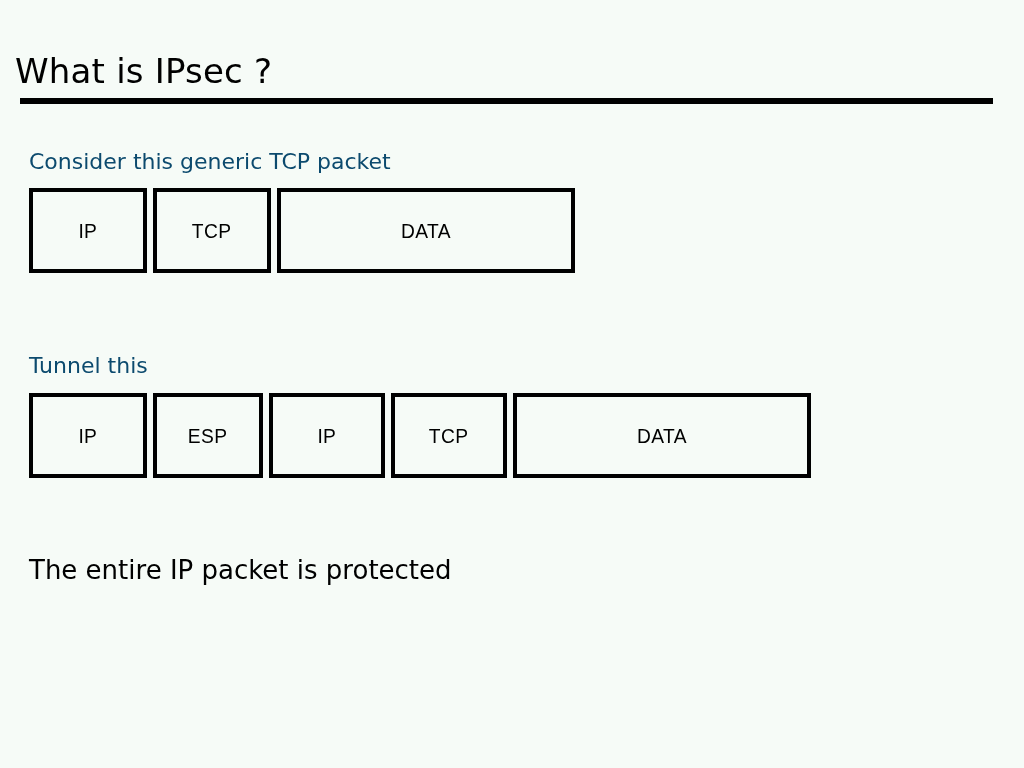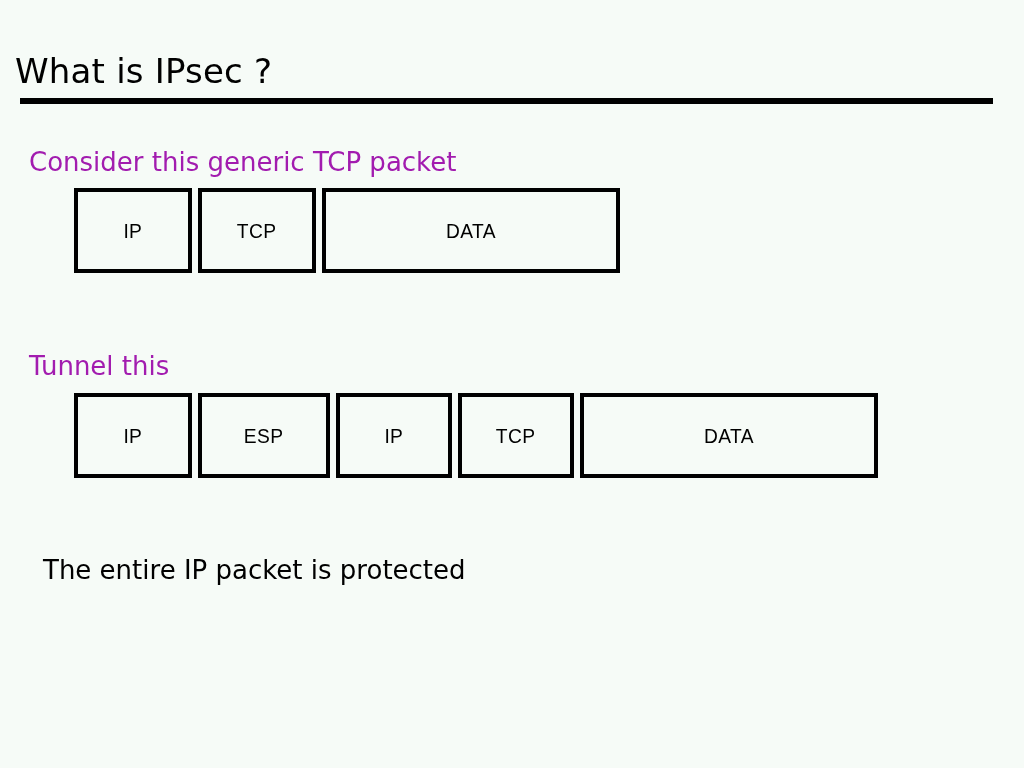--- a/index.html
+++ b/index.html
@@ -38,31 +38,30 @@
     width: 973px;
     height: 6px;
     background: #000;
   }
   .section {
     position: absolute;
   }
   .section-label {
     position: absolute;
     font-family: "DejaVu Sans", sans-serif;
-    font-size: 26px;
+    font-size: 22px;
     font-weight: 400;
     line-height: 32px;
-    color: #a21caf;
+    color: #0c4a6e;
     white-space: nowrap;
   }
   .packet-row {
     position: absolute;
     display: flex;
     align-items: flex-start;
-    margin-left: 45px;
   }
   .packet-box {
     box-sizing: border-box;
     border: 4px solid #000;
     background: #f6fbf7;
     display: flex;
     align-items: center;
     justify-content: center;
     height: 85px;
     margin-right: 6px;
@@ -74,21 +73,21 @@
     font-family: "Liberation Sans", "DejaVu Sans", sans-serif;
     font-size: 20px;
     font-weight: 400;
     letter-spacing: 0.4px;
     color: #000;
     line-height: 1;
     transform: scaleX(0.96);
   }
   .footnote {
     position: absolute;
-    left: 43px;
+    left: 29px;
     top: 554px;
     font-family: "DejaVu Sans", sans-serif;
     font-size: 26px;
     font-weight: 400;
     line-height: 32px;
     color: #000;
     white-space: nowrap;
   }
 </style>
 </head>
@@ -116,21 +115,21 @@
     </div>
   </div>
 
   <div class="section">
     <div class="section-label" style="left:29px; top:350px;">Tunnel this</div>
 
     <div class="packet-row" style="left:29px; top:393px;">
       <div class="packet-box" style="width:118px;">
         <span class="packet-box-label">IP</span>
       </div>
-      <div class="packet-box" style="width:132px;">
+      <div class="packet-box" style="width:110px;">
         <span class="packet-box-label">ESP</span>
       </div>
       <div class="packet-box" style="width:116px;">
         <span class="packet-box-label">IP</span>
       </div>
       <div class="packet-box" style="width:116px;">
         <span class="packet-box-label">TCP</span>
       </div>
       <div class="packet-box" style="width:298px;">
         <span class="packet-box-label">DATA</span>

